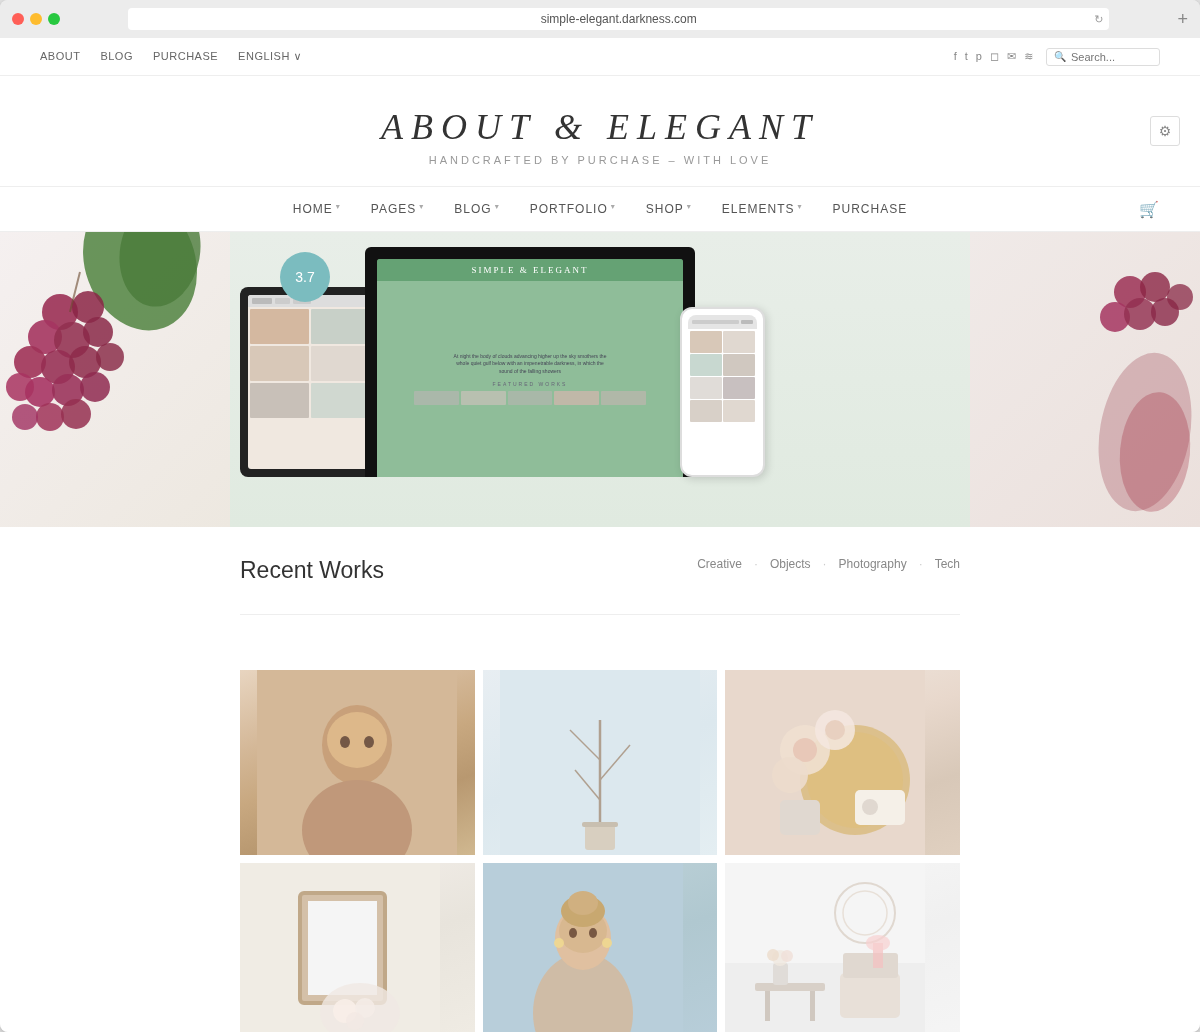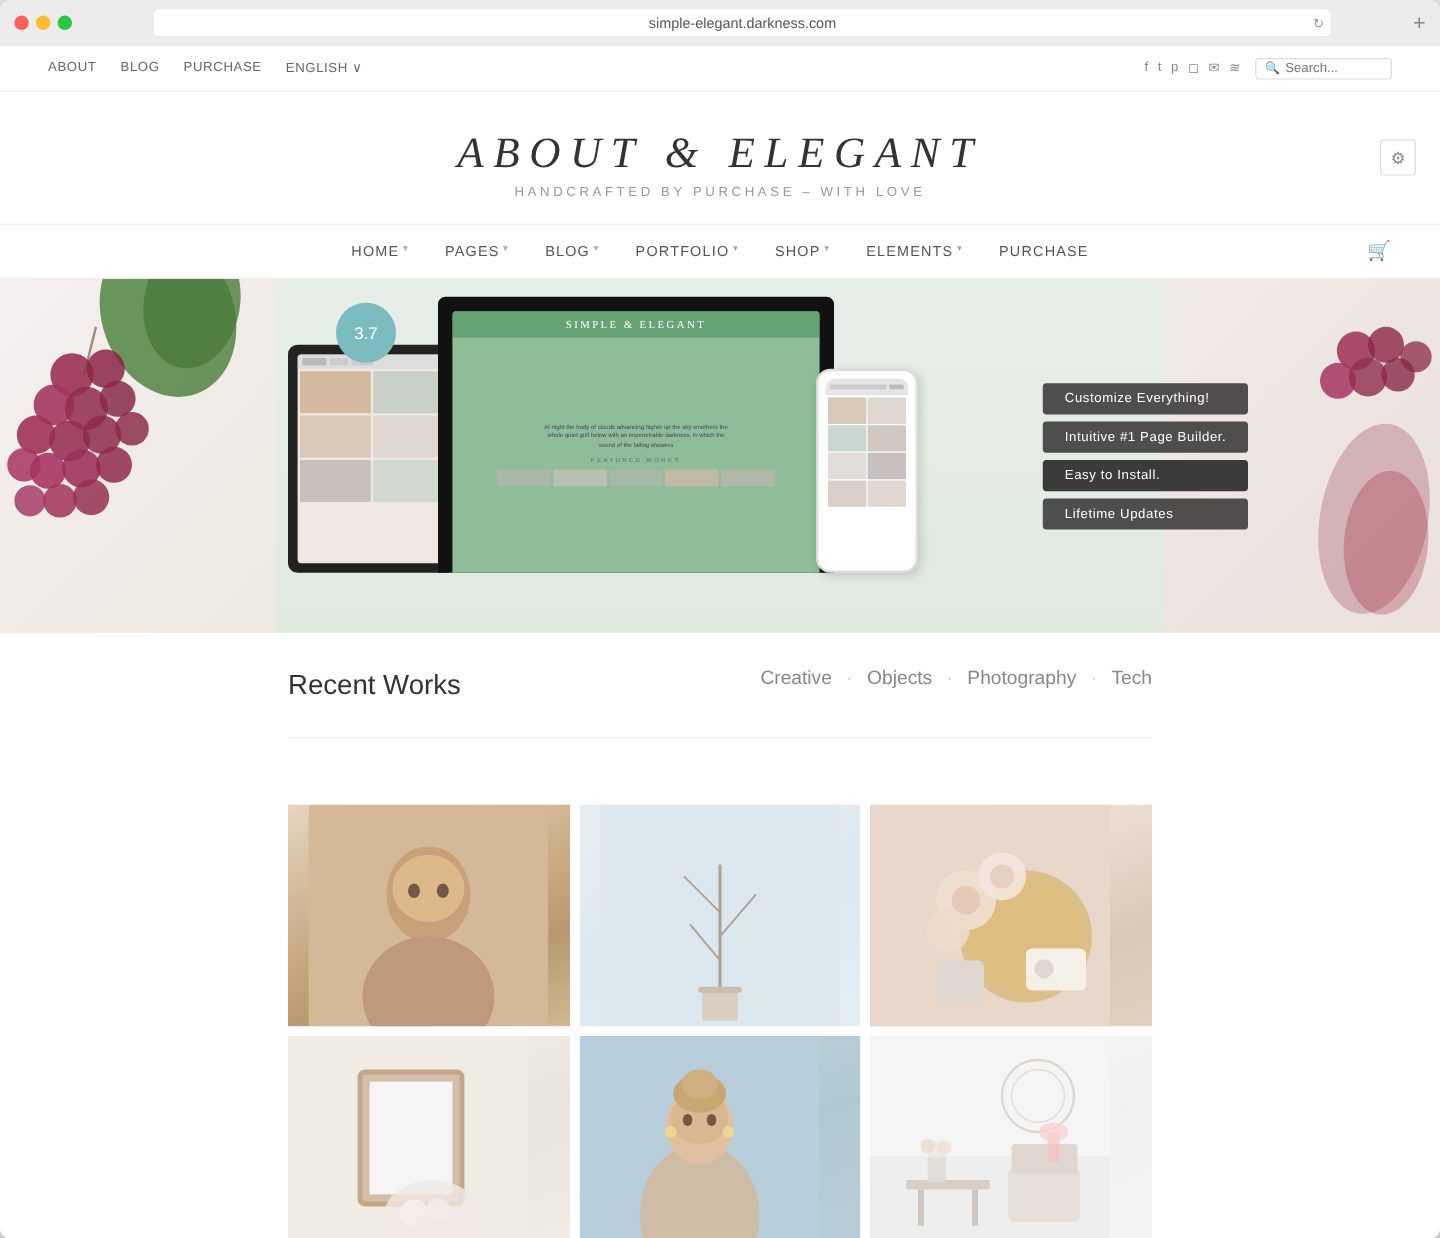--- a/index.html
+++ b/index.html
@@ -52,21 +52,21 @@
     .feature-btn { background: rgba(50,50,50,0.85); color: white; padding: 7px 18px; font-size: 11px; border-radius: 3px; letter-spacing: 0.5px; white-space: nowrap; }
     .feature-btn.active { background: rgba(50,50,50,0.95); }
 
     
     .recent-works { padding: 30px 240px 30px 240px; }
     .recent-works-header { display: flex; align-items: flex-start; justify-content: space-between; margin-bottom: 20px; }
     .recent-works-left { flex: 1; max-width: 400px; }
     .recent-works-title { font-size: 23px; font-weight: 400; color: #333; margin-bottom: 10px; }
     .recent-works-desc { font-size: 12px; color: #888; line-height: 1.6; }
     .recent-works-desc a { color: #7bbcbf; text-decoration: none; }
-    .filter-tags { display: flex; align-items: center; gap: 12px; font-size: 16px; color: #888; }
+    .filter-tags { display: flex; align-items: center; gap: 12px; font-size: 12px; color: #888; }
     .filter-dot { color: #ccc; }
     .filter-tag { cursor: pointer; color: #888; }
     
     .works-divider { border: none; border-top: 1px solid #eee; margin-bottom: 25px; }
     
     
     .portfolio-grid { display: grid; grid-template-columns: repeat(3, 1fr); gap: 8px; padding: 0 240px; }
     .portfolio-item { overflow: hidden; }
     .portfolio-img { width: 100%; height: 185px; object-fit: cover; display: block; }
     
@@ -247,26 +247,20 @@
               <div style="height:22px;background:#d0c8c0;border-radius:1px;"></div>
               <div style="height:22px;background:#e0dcd8;border-radius:1px;"></div>
               <div style="height:22px;background:#c8c0c0;border-radius:1px;"></div>
               <div style="height:22px;background:#d8d0c8;border-radius:1px;"></div>
               <div style="height:22px;background:#e0d8d0;border-radius:1px;"></div>
             </div>
           </div>
         </div>
       </div>
 
-      <div class="feature-buttons">
-        <div class="feature-btn">Customize Everything!</div>
-        <div class="feature-btn">Intuitive #1 Page Builder.</div>
-        <div class="feature-btn active">Easy to Install.</div>
-        <div class="feature-btn">Lifetime Updates</div>
-      </div>
     </div>
 
     <div class="recent-works">
       <div class="recent-works-header">
         <div class="recent-works-left">
           <h2 class="recent-works-title">Recent Works</h2>
         </div>
         <div class="filter-tags">
           <span class="filter-tag">Creative</span>
           <span class="filter-dot">·</span>

